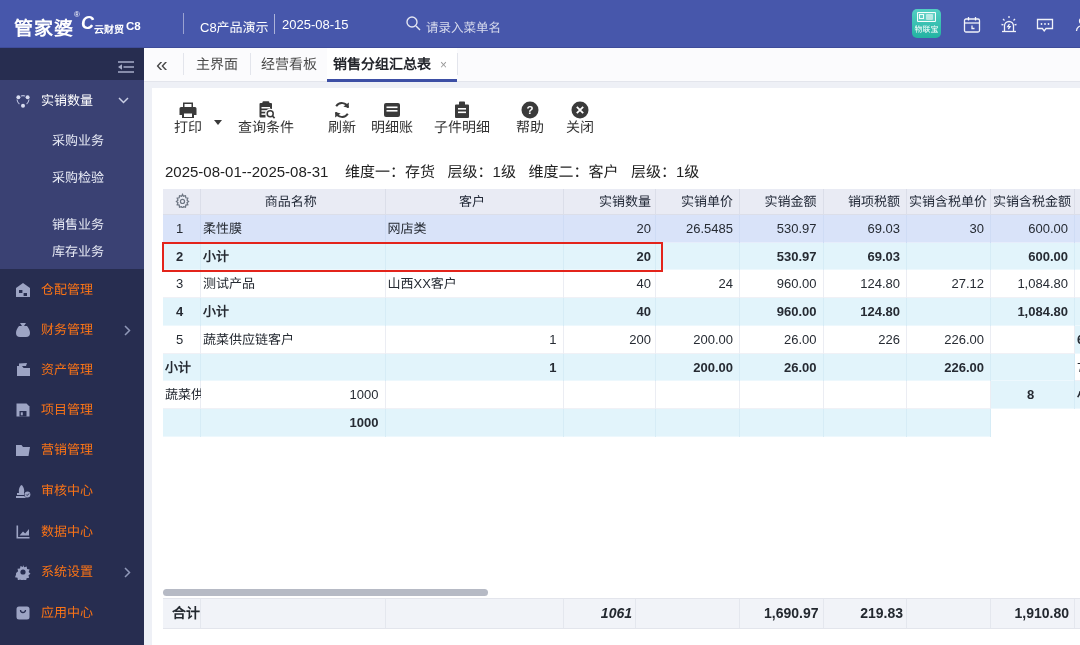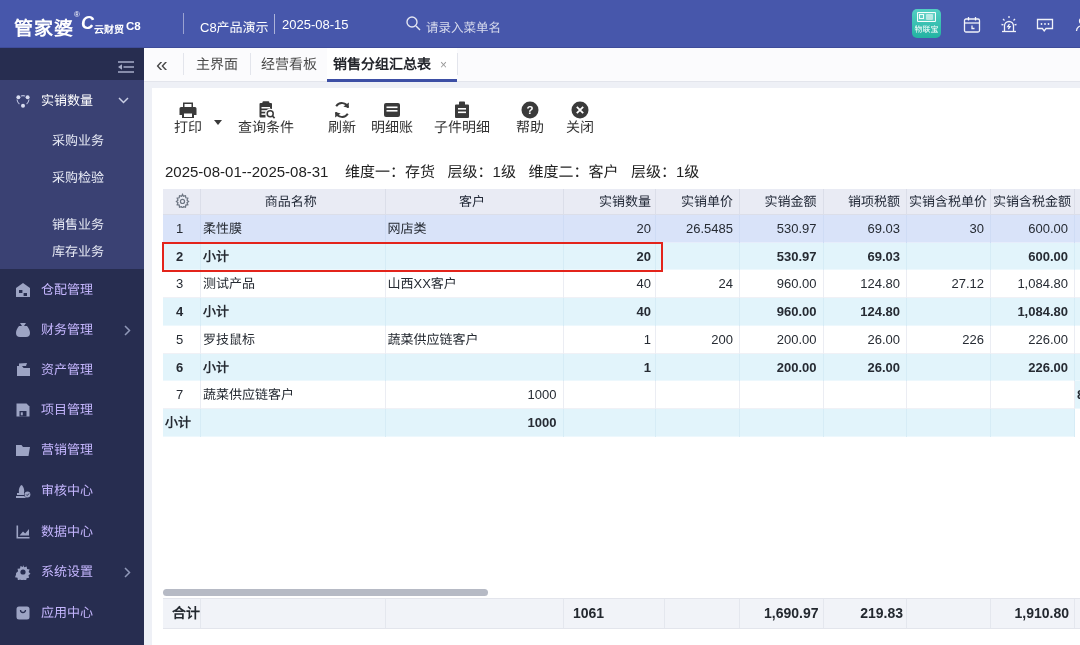--- a/index.html
+++ b/index.html
@@ -16,21 +16,21 @@
   .logo-c8 { position:absolute; left:126px; top:20px; font-size:11.5px; font-weight:bold; }
   .tb-div { position:absolute; left:183px; top:13px; width:1px; height:21px; background:rgba(255,255,255,.45); }
   .tb-title { position:absolute; left:200px; top:17px; font-size:13px; }
   .tb-date-sep { position:absolute; left:274px; top:14px; width:1px; height:20px; background:rgba(255,255,255,.55); }
   .tb-date { position:absolute; left:282px; top:17px; font-size:13px; }
   .tb-search-txt { position:absolute; left:426px; top:17px; font-size:12.5px; color:rgba(255,255,255,.78); white-space:nowrap; }
 
   
   .sidebar { position:absolute; left:0; top:47px; width:144px; height:598px; background:#272D50; }
   .sb-light { position:absolute; left:0; top:33px; width:144px; height:189px; background:#3A4173; }
-  .sb-item { position:absolute; left:0; width:144px; height:40px; font-size:13px; color:#c4b5fd; }
+  .sb-item { position:absolute; left:0; width:144px; height:40px; font-size:13px; color:#f97316; }
   .sb-item .ic { position:absolute; left:15px; top:50%; margin-top:-8px; width:16px; height:16px; }
   .sb-item .tx { position:absolute; left:41px; top:50%; margin-top:-8px; line-height:16px; white-space:nowrap; }
   .sb-sub { position:absolute; left:52px; width:92px; font-size:13px; color:#E6E9F4; line-height:15px; white-space:nowrap; }
   .chev { position:absolute; }
 
   
   .tabbar { position:absolute; left:144px; top:47px; width:936px; height:35px; background:#FBFBFD; border-bottom:1px solid #E3E5EC; }
   .tab-sep { position:absolute; width:1px; height:22px; background:#E3E5EC; }
   .tab { position:absolute; top:47px; height:34px; line-height:34px; font-size:14px; color:#4A4A4A; text-align:center; }
   .tab-active { background:#fff; color:#22242A; font-weight:bold; }
@@ -351,21 +351,20 @@
     <div class="sub">小计</div>
     <div class="sub"></div>
     <div class="sub num">40</div>
     <div class="sub num"></div>
     <div class="sub num">960.00</div>
     <div class="sub num">124.80</div>
     <div class="sub num"></div>
     <div class="sub num">1,084.80</div>
     <div class="sub"></div>
   <div class="ctr">5</div>
-    <div>罗技鼠标</div>
     <div>蔬菜供应链客户</div>
     <div class="num">1</div>
     <div class="num">200</div>
     <div class="num">200.00</div>
     <div class="num">26.00</div>
     <div class="num">226</div>
     <div class="num">226.00</div>
     <div></div>
   <div class="sub ctr">6</div>
     <div class="sub">小计</div>
@@ -399,19 +398,19 @@
 </div>
 
 <div class="redbox"></div>
 
 <div class="hscroll"></div>
 
 <div class="footer-row">
   <div class="cell" style="left:0;width:38px;padding-left:9px;">合计</div>
   <div class="cell" style="left:38px;width:184.5px;"></div>
   <div class="cell" style="left:222.5px;width:178px;"></div>
-  <div class="cell" style="left:410px;width:92px;padding-right:3px;">1061</div>
+  <div class="cell" style="left:381px;width:92px;text-align:right;padding-right:3px;font-style:italic;">1061</div>
   <div class="cell" style="left:492.5px;width:84.5px;"></div>
   <div class="cell" style="left:577px;width:83.5px;text-align:right;padding-right:4px;">1,690.97</div>
   <div class="cell" style="left:660.5px;width:83.5px;text-align:right;padding-right:3px;">219.83</div>
   <div class="cell" style="left:744px;width:84px;"></div>
   <div class="cell" style="left:828px;width:84px;text-align:right;padding-right:5px;">1,910.80</div>
 </div>
 
 </body></html>

